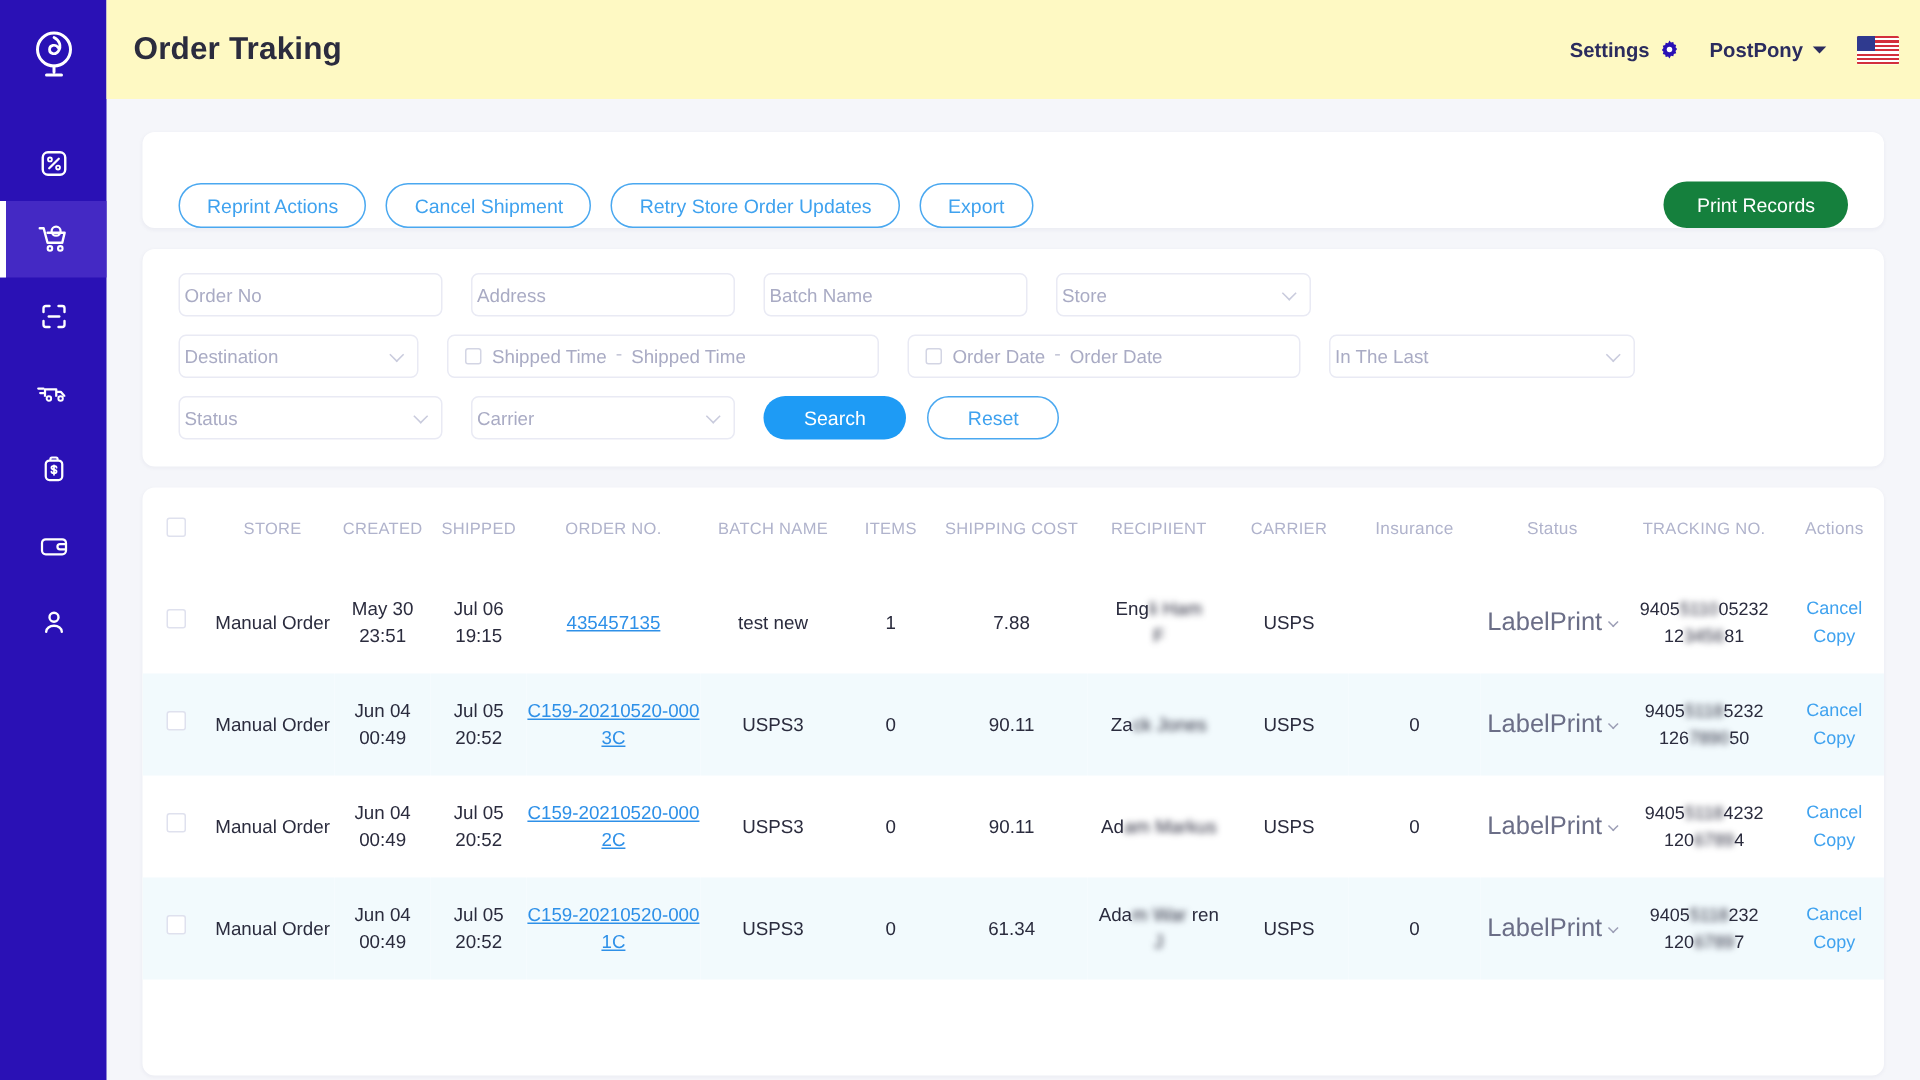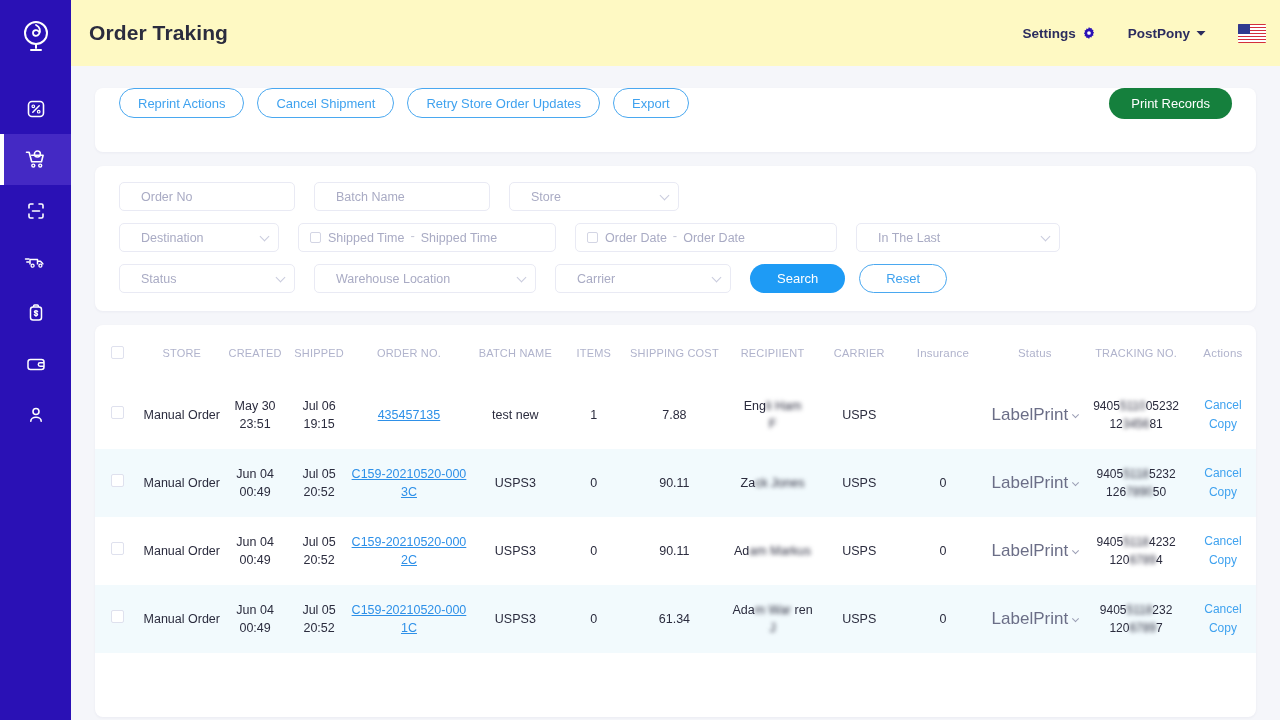--- a/index.html
+++ b/index.html
@@ -41,21 +41,21 @@
     background: #fef9c3;
     display: flex; align-items: center;
   }
   #page-title {
     margin-left: 18px;
     font-size: 21px; font-weight: 700; color: #2b2c3e;
     letter-spacing: .1px;
   }
   #header-right {
     margin-left: auto; margin-right: 14px;
-    display: flex; align-items: center; gap: 32px;
+    display: flex; align-items: center; gap: 20px;
   }
   .hdr-link {
     display: flex; align-items: center; gap: 6px;
     font-size: 13.5px; color: #2b2c5e; font-weight: 600;
   }
   .flag {
     width: 28px; height: 19px; position: relative;
     border-radius: 1px; overflow: hidden;
     background: repeating-linear-gradient(
       to bottom, #d32f3c 0, #d32f3c 1.46px, #ffffff 1.46px, #ffffff 2.92px);
@@ -73,21 +73,21 @@
   }
   .card {
     background: #ffffff;
     border-radius: 8px;
     box-shadow: 0 1px 3px rgba(40,45,90,.05);
   }
 
   
   #action-bar {
     margin-top: 22px; height: 64px;
-    display: flex; align-items: flex-start;
+    display: flex; align-items: flex-end;
     padding: 0 24px;
   }
   .pill-btn {
     height: 30px; padding: 0 18px;
     border: 1px solid #4aa8f0; border-radius: 16px;
     background: #ffffff; color: #3fa2ef;
     font-family: inherit; font-size: 13px;
     display: inline-flex; align-items: center; justify-content: center;
     margin-right: 13px; white-space: nowrap;
   }
@@ -104,21 +104,21 @@
   #filter-panel {
     margin-top: 14px; padding: 16px 24px 18px;
   }
   .filter-row { display: flex; align-items: center; margin-bottom: 12px; }
   .filter-row:last-child { margin-bottom: 0; }
   .fld {
     height: 29px;
     border: 1px solid #e9eaf4; border-radius: 5px;
     background: #ffffff;
     display: flex; align-items: center;
-    padding: 0 21px; margin-right: 19px;
+    padding: 0 3px; margin-right: 19px;
     font-size: 12.5px; color: #a9abc4;
     position: relative;
   }
   .fld.sel { padding-right: 26px; }
   .chev {
     position: absolute; right: 10px; top: 50%;
     width: 7px; height: 7px; margin-top: -5px;
     border-right: 1.3px solid #c9cbdd; border-bottom: 1.3px solid #c9cbdd;
     transform: rotate(45deg);
   }
@@ -276,58 +276,57 @@
     <button id="print-records">Print  Records</button>
   </div>
 
   <div id="filter-panel" class="card">
 
     <div class="filter-row">
       <div class="fld" style="width:176px">
         <span>Order No</span>
       </div>
       <div class="fld" style="width:176px">
+        <span>Address</span>
+      </div>
+      <div class="fld" style="width:176px">
         <span>Batch Name</span>
       </div>
       <div class="fld sel" style="width:170px">
         <span>Store</span>
         <span class="chev"></span>
       </div>
     </div>
 
     <div class="filter-row">
       <div class="fld sel" style="width:160px">
         <span>Destination</span>
         <span class="chev"></span>
       </div>
-      <div class="fld-range" style="width:258px">
+      <div class="fld-range" style="width:288px">
         <span class="cal-ico"></span>
         <span>Shipped Time</span>
         <span class="rng-sep">-</span>
         <span>Shipped Time</span>
       </div>
       <div class="fld-range" style="width:262px">
         <span class="cal-ico"></span>
         <span>Order Date</span>
         <span class="rng-sep">-</span>
         <span>Order Date</span>
       </div>
       <div class="fld sel" style="width:204px">
         <span>In The Last</span>
         <span class="chev"></span>
       </div>
     </div>
 
     <div class="filter-row">
       <div class="fld sel" style="width:176px">
         <span>Status</span>
-        <span class="chev"></span>
-      </div>
-      <div class="fld sel" style="width:222px">
-        <span>Warehouse Location</span>
         <span class="chev"></span>
       </div>
       <div class="fld sel" style="width:176px">
         <span>Carrier</span>
         <span class="chev"></span>
       </div>
       <button id="search-btn">Search</button>
       <button id="reset-btn">Reset</button>
     </div>
 

